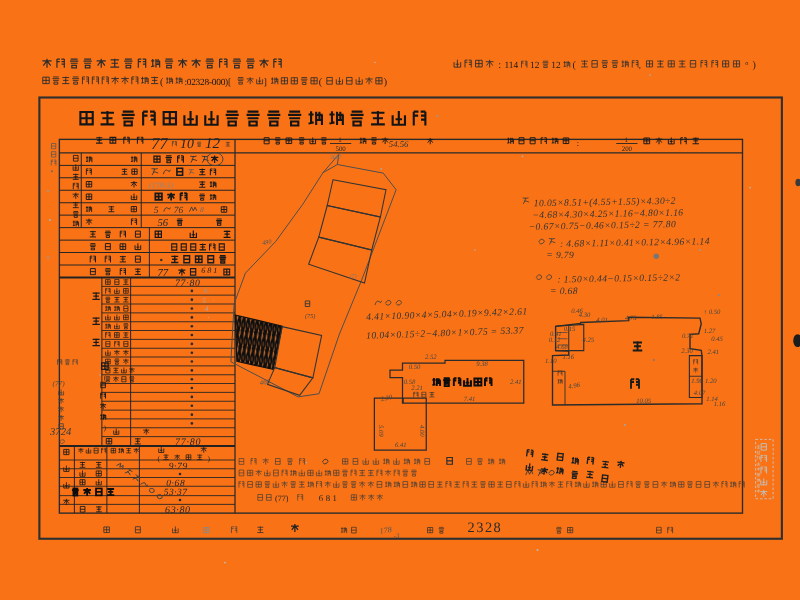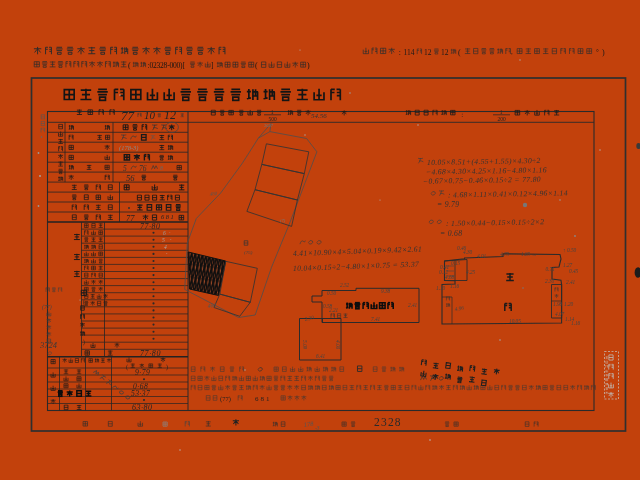--- a/index.html
+++ b/index.html
@@ -1,14 +1,14 @@
 <!DOCTYPE html>
 <html><head><meta charset="utf-8"><title>doc</title><style>
 html,body{margin:0;padding:0;background:#ffffff;}
-#page{position:relative;width:640px;height:480px;background:#c2410c;overflow:hidden;font-family:"Liberation Sans",sans-serif;}
+#page{position:relative;width:640px;height:480px;background:#f97316;overflow:hidden;font-family:"Liberation Sans",sans-serif;}
 </style></head><body>
 <div id="page">
 <svg width="640" height="480" viewBox="0 0 640 480">
 <defs>
 <symbol id="h0" viewBox="0 0 10 10">
           <path d="M2,1.3 H8 V8.7 H2 Z M2,5 H8" fill="none" stroke="currentColor"></path>
         </symbol>
 <symbol id="h1" viewBox="0 0 10 10">
           <path d="M1.6,1.6 H8.4 V8.4 H1.6 Z M5,1.6 V8.4 M1.6,5 H8.4" fill="none" stroke="currentColor"></path>
         </symbol>

